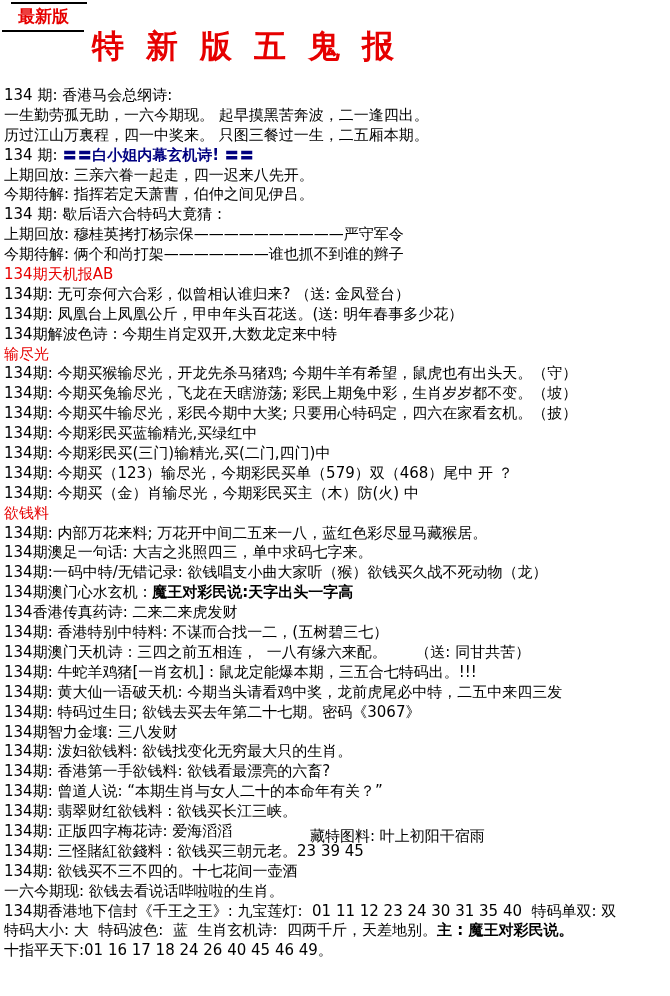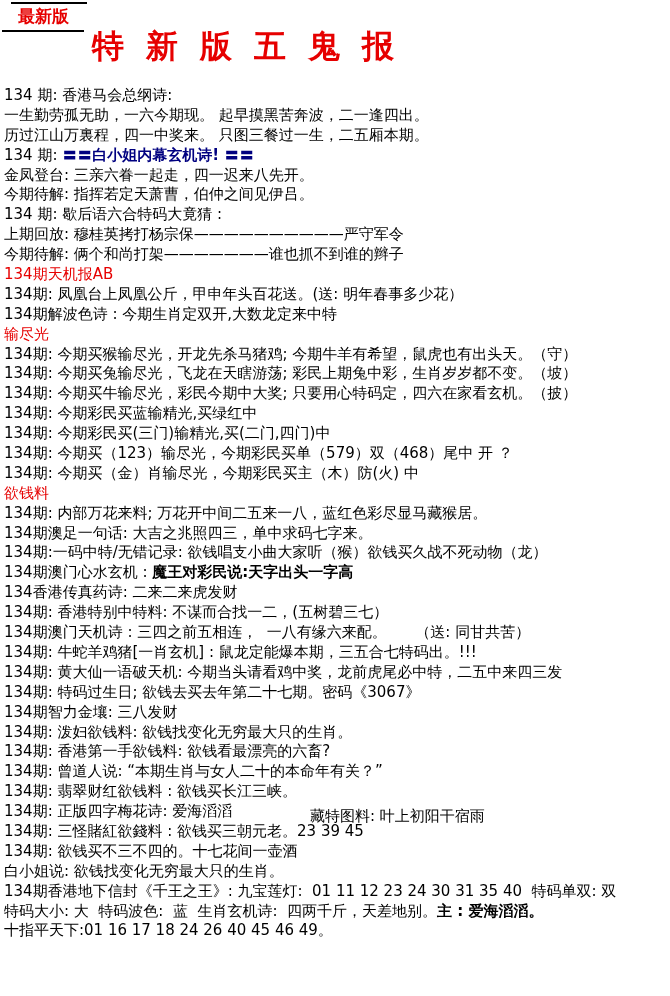--- a/index.html
+++ b/index.html
@@ -47,26 +47,27 @@
       <div class="badge-text">最新版</div>
       <div class="rule rule-bottom"></div>
     </div>
     <h1 class="title">特 新 版 五 鬼 报</h1>
   </div>
   <div class="report-body" id="report-lines">
       <div class="line"><span>134 期: 香港马会总纲诗:</span></div>
       <div class="line"><span>一生勤劳孤无助，一六今期现。 起早摸黑苦奔波，二一逢四出。</span></div>
       <div class="line"><span>历过江山万裏程，四一中奖来。 只图三餐过一生，二五厢本期。</span></div>
       <div class="line"><span>134 期: </span><span class="navy">〓〓</span><span class="navy">白小姐内幕玄机诗! </span><span class="navy">〓〓</span></div>
-      <div class="line"><span>金凤登台: 三亲六眷一起走，四一迟来八先开。</span></div>
+      <div class="line"><span>上期回放: 三亲六眷一起走，四一迟来八先开。</span></div>
       <div class="line"><span>今期待解: 指挥若定天萧曹，伯仲之间见伊吕。</span></div>
       <div class="line"><span>134 期: 歇后语六合特码大竟猜 :</span></div>
       <div class="line"><span>上期回放: 穆桂英拷打杨宗保——————————严守军令</span></div>
       <div class="line"><span>今期待解: 俩个和尚打架———————谁也抓不到谁的辫子</span></div>
       <div class="line"><span class="red">134期天机报AB</span></div>
+      <div class="line"><span>134期: 无可奈何六合彩，似曾相认谁归来? （送: 金凤登台）</span></div>
       <div class="line"><span>134期: 凤凰台上凤凰公斤，甲申年头百花送。(送: 明年春事多少花）</span></div>
       <div class="line"><span>134期解波色诗 : 今期生肖定双开,大数龙定来中特</span></div>
       <div class="line"><span class="red">输尽光</span></div>
       <div class="line"><span>134期: 今期买猴输尽光，开龙先杀马猪鸡; 今期牛羊有希望，鼠虎也有出头天。（守）</span></div>
       <div class="line"><span>134期: 今期买兔输尽光，飞龙在天瞎游荡; 彩民上期兔中彩，生肖岁岁都不变。（坡）</span></div>
       <div class="line"><span>134期: 今期买牛输尽光，彩民今期中大奖; 只要用心特码定，四六在家看玄机。（披）</span></div>
       <div class="line"><span>134期: 今期彩民买蓝输精光,买绿红中</span></div>
       <div class="line"><span>134期: 今期彩民买(三门)输精光,买(二门,四门)中</span></div>
       <div class="line"><span>134期: 今期买（123）输尽光，今期彩民买单（579）双（468）尾中 开 ？</span></div>
       <div class="line"><span>134期: 今期买（金）肖输尽光，今期彩民买主（木）防(火) 中</span></div>
@@ -82,18 +83,18 @@
       <div class="line"><span>134期: 黄大仙一语破天机: 今期当头请看鸡中奖，龙前虎尾必中特，二五中来四三发</span></div>
       <div class="line"><span>134期: 特码过生日; 欲钱去买去年第二十七期。密码《3067》</span></div>
       <div class="line"><span>134期智力金壤: 三八发财</span></div>
       <div class="line"><span>134期: 泼妇欲钱料: 欲钱找变化无穷最大只的生肖。</span></div>
       <div class="line"><span>134期: 香港第一手欲钱料: 欲钱看最漂亮的六畜?</span></div>
       <div class="line"><span>134期: 曾道人说: “本期生肖与女人二十的本命年有关？”</span></div>
       <div class="line"><span>134期: 翡翠财红欲钱料 : 欲钱买长江三峡。</span></div>
       <div class="line"><span>134期: 正版四字梅花诗: 爱海滔滔</span><span class="right-col">藏特图料: 叶上初阳干宿雨</span></div>
       <div class="line"><span>134期: 三怪賭紅欲錢料 : 欲钱买三朝元老。23 39 45</span></div>
       <div class="line"><span>134期: 欲钱买不三不四的。十七花间一壶酒</span></div>
-      <div class="line"><span>白小姐说: 欲钱找变化无穷最大只的生肖。</span></div>
+      <div class="line"><span>一六今期现: 欲钱去看说话哔啦啦的生肖。</span></div>
       <div class="line"><span>134期香港地下信封《千王之王》: 九宝莲灯:  01 11 12 23 24 30 31 35 40  特码单双: 双</span></div>
-      <div class="line"><span>特码大小: 大  特码波色:  蓝  生肖玄机诗:  四两千斤，天差地别。</span><span class="bold">主 : 爱海滔滔。</span></div>
+      <div class="line"><span>特码大小: 大  特码波色:  蓝  生肖玄机诗:  四两千斤，天差地别。</span><span class="bold">主 : 魔王对彩民说。</span></div>
       <div class="line"><span>十指平天下:01 16 17 18 24 26 40 45 46 49。</span></div>
     </div>
 </div>
 
 </body></html>

